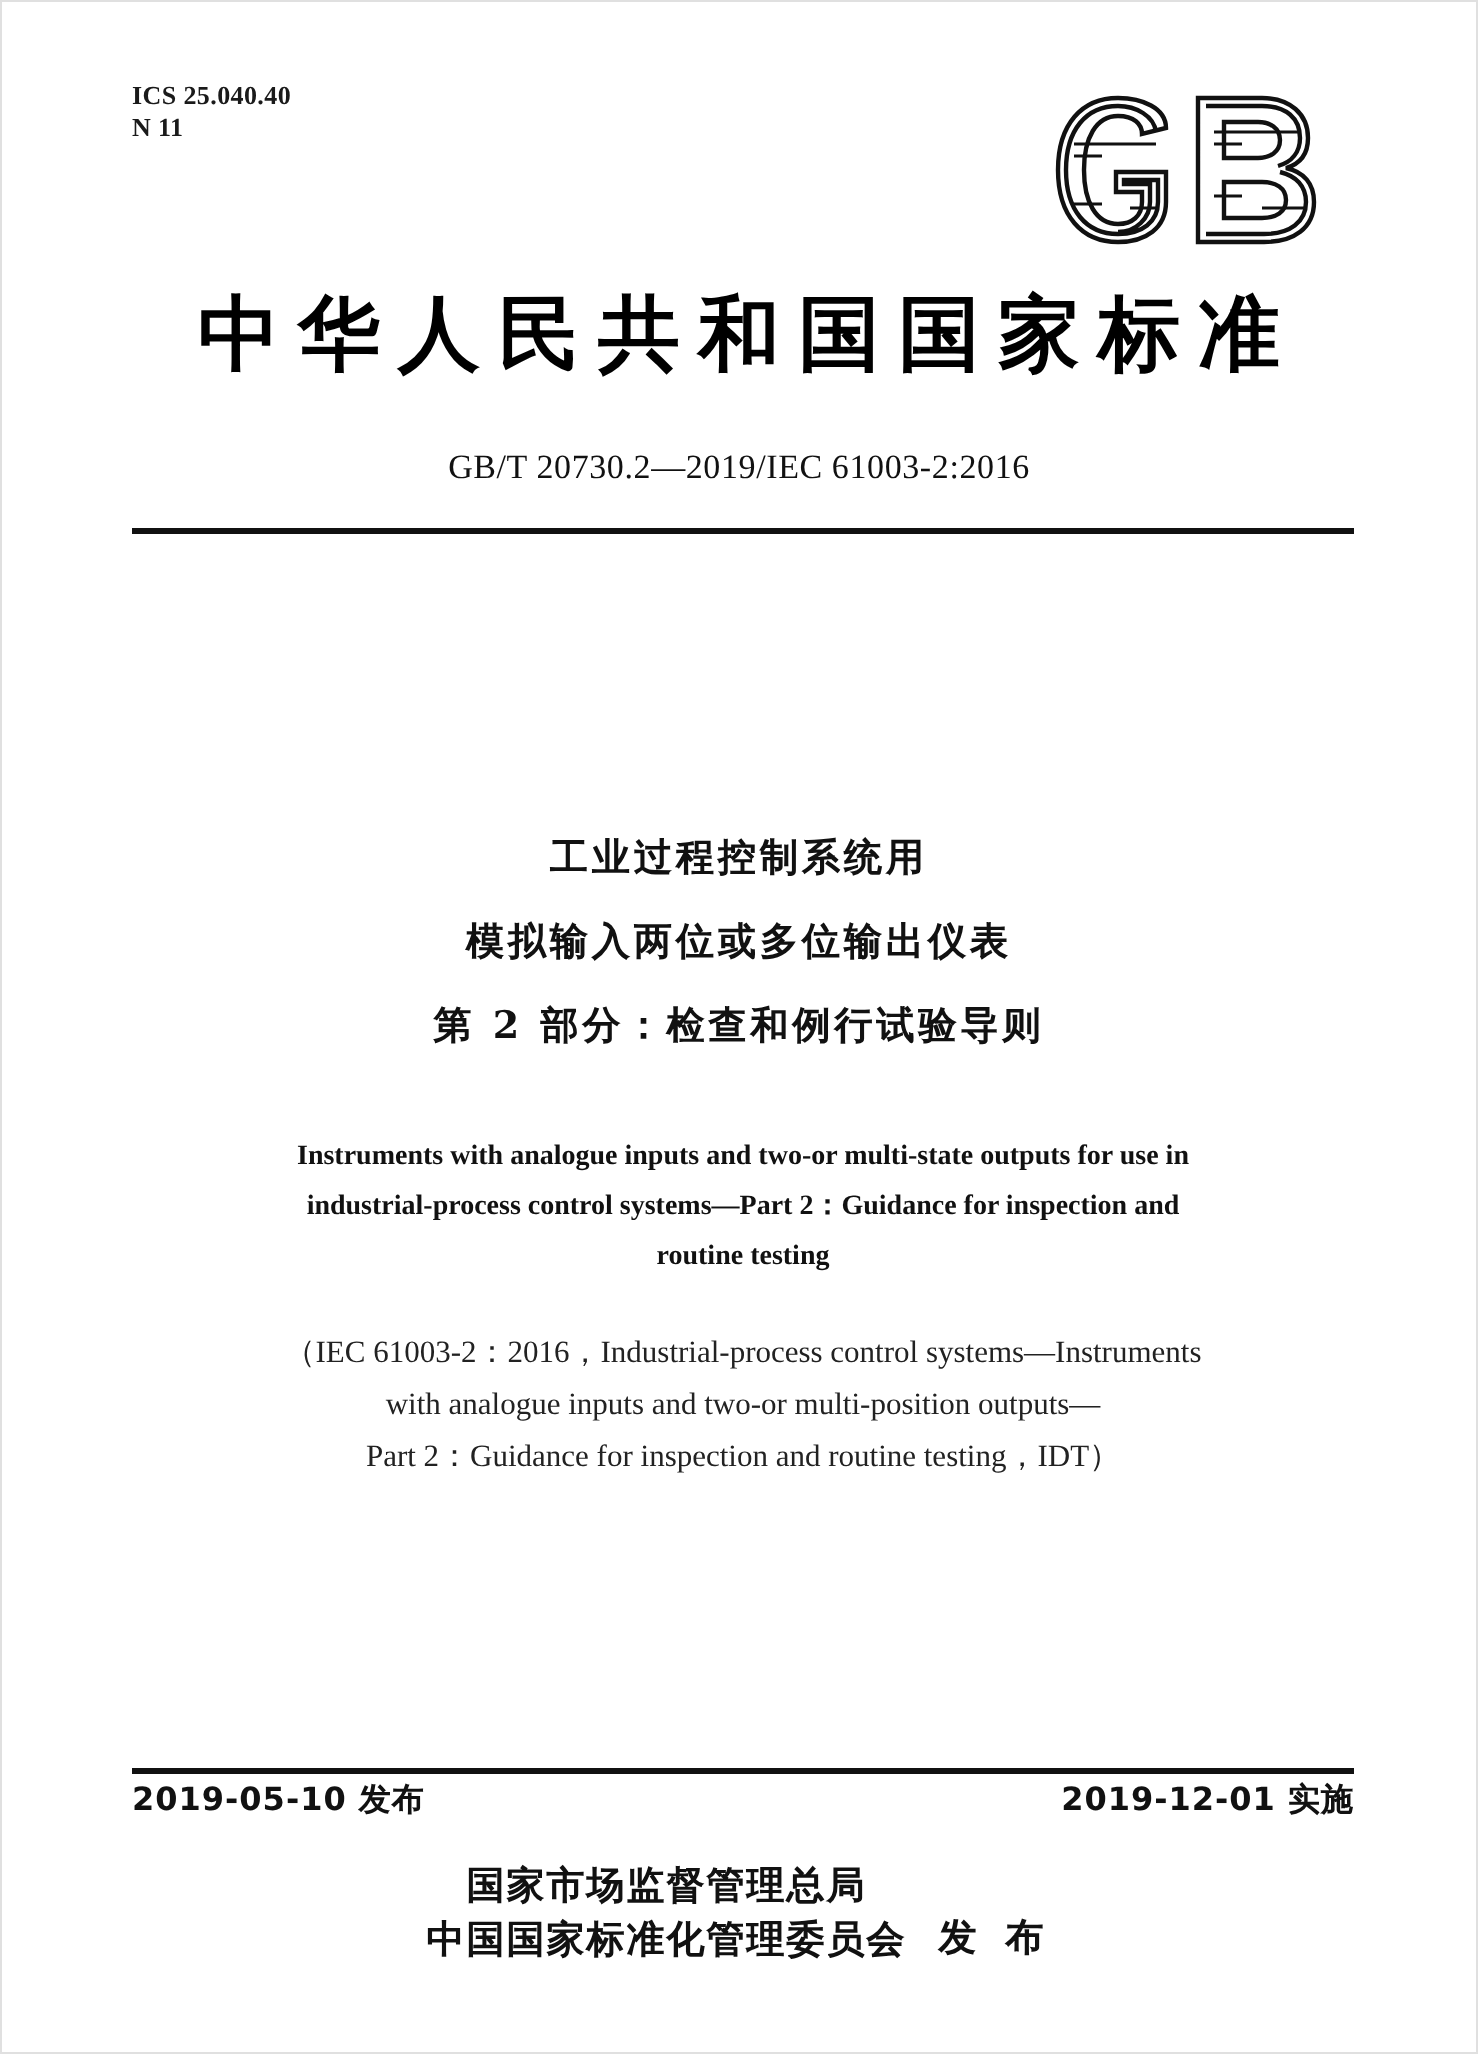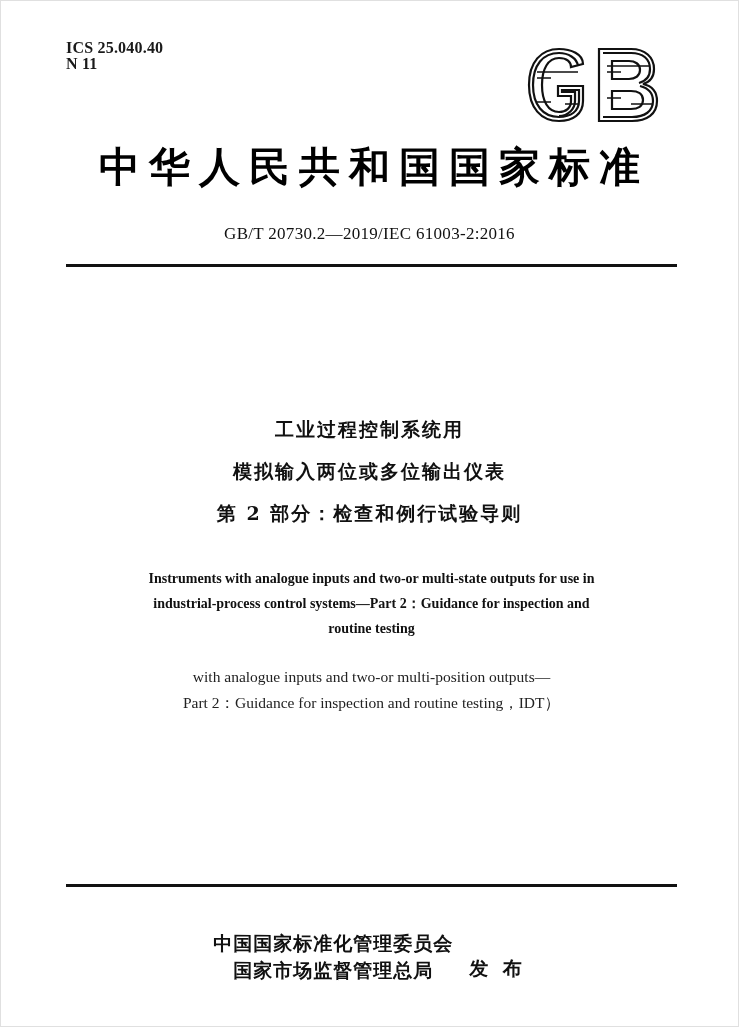--- a/index.html
+++ b/index.html
@@ -29,21 +29,21 @@
     box-shadow: inset 0 0 0 1px rgba(0,0,0,0.12);
   }
 
   
   .ics-block {
     position: absolute;
     left: 66px;
     top: 40px;
     font-family: "Liberation Serif", serif;
     font-weight: bold;
-    font-size: 16px;
+    font-size: 13px;
     line-height: 16px;
     color: #1a1a1a;
     letter-spacing: 0.2px;
   }
 
   
   .gb-emblem {
     position: absolute;
     right: 62px;
     top: 46px;
@@ -218,28 +218,33 @@
     <span class="ln">第 2 部分：检查和例行试验导则</span>
   </div>
 
   <div class="doc-title-en">
     <span class="ln">Instruments with analogue inputs and two-or multi-state outputs for use in</span>
     <span class="ln">industrial-process control systems—Part 2：Guidance for inspection and</span>
     <span class="ln">routine testing</span>
   </div>
 
   <div class="source-note">
+    <span class="ln">（IEC 61003-2：2016，Industrial-process control systems—Instruments</span>
     <span class="ln">with analogue inputs and two-or multi-position outputs—</span>
     <span class="ln">Part 2：Guidance for inspection and routine testing，IDT）</span>
   </div>
 
   <div class="rule rule-bottom"></div>
 
+  <div class="dates">
+    <span>2019-05-10 发布</span>
+    <span>2019-12-01 实施</span>
+  </div>
 
   <div class="issuer-block">
     <div class="issuer-names">
+      <span class="ln">国家市场监督管理总局</span>
       <span class="ln">中国国家标准化管理委员会</span>
-      <span class="ln">国家市场监督管理总局</span>
     </div>
     <div class="issue-word">发 布</div>
   </div>
 
 </div>
 
 </body></html>

